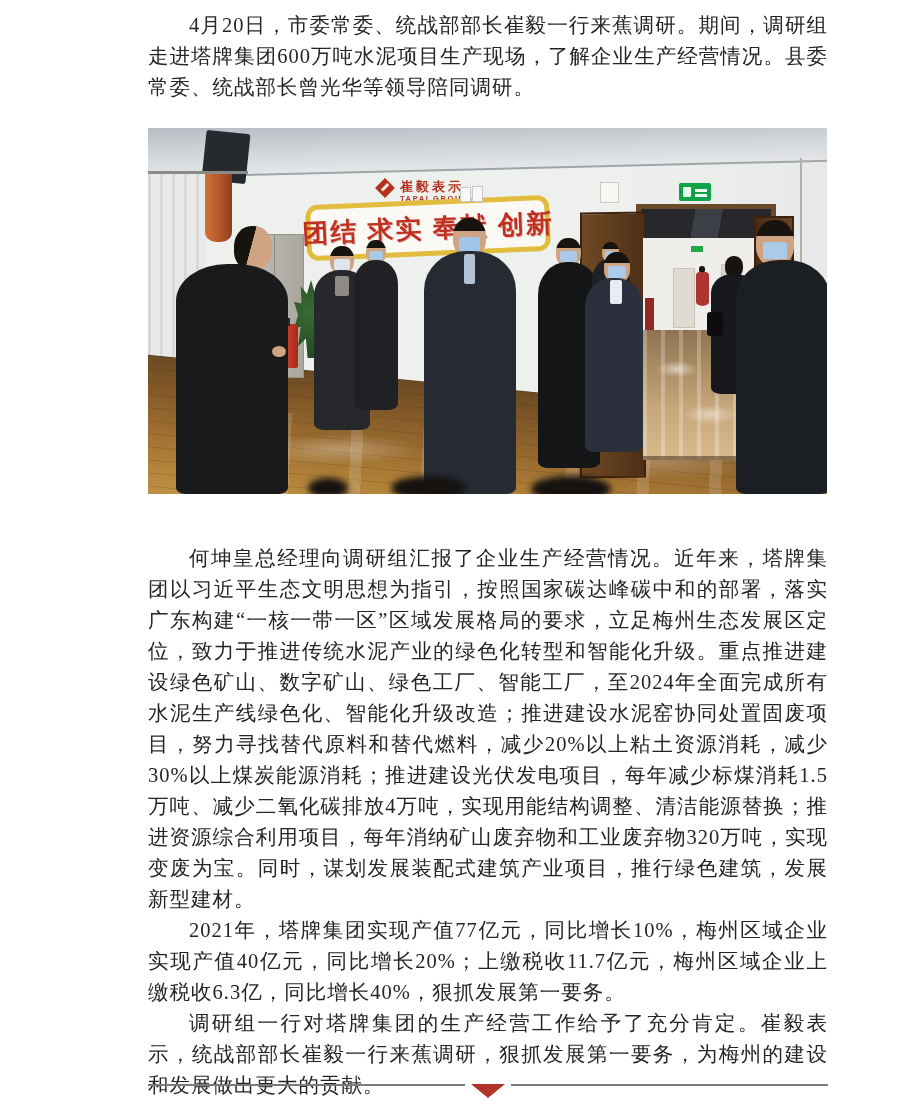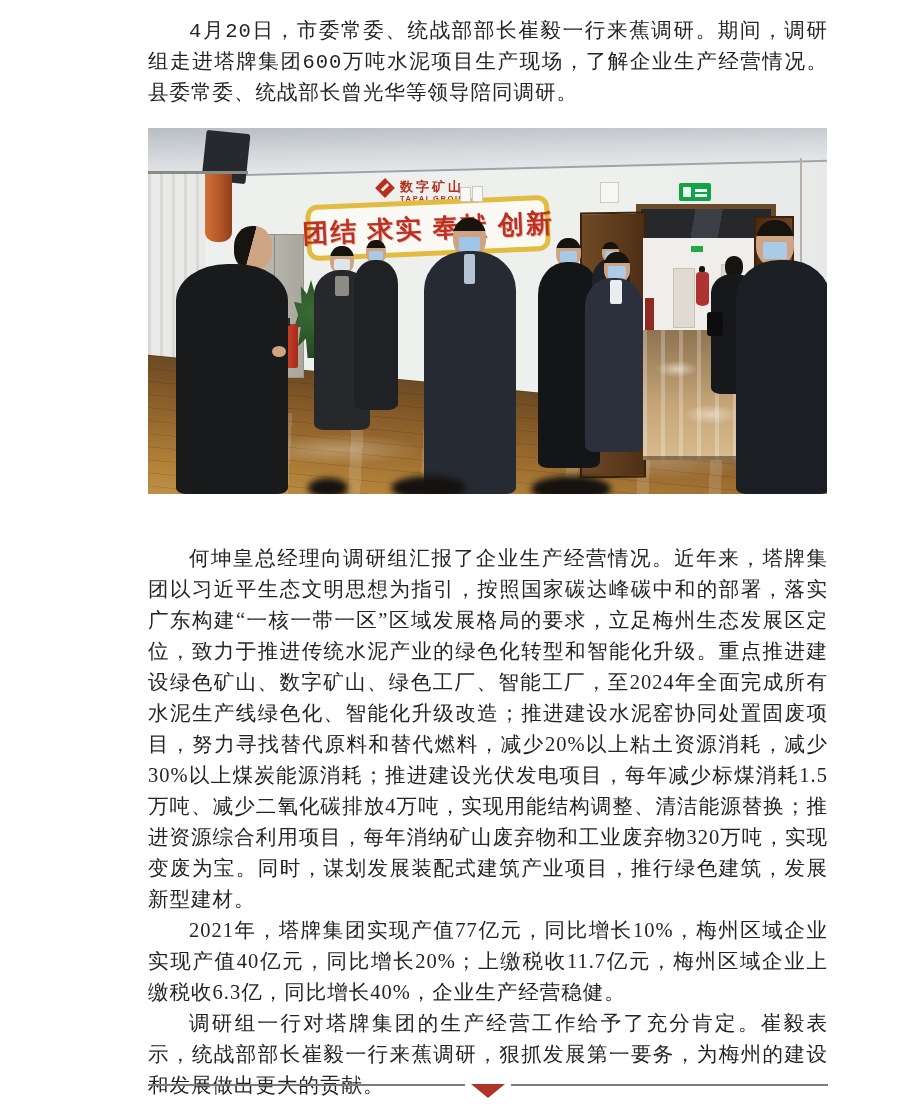--- a/index.html
+++ b/index.html
@@ -1,21 +1,21 @@
 <!DOCTYPE html>
 <html><head>
 <meta charset="utf-8">
 <style>
   html,body{margin:0;padding:0;background:#ffffff;}
   .page{position:relative;width:909px;height:1115px;background:#ffffff;overflow:hidden;
         font-family:"Liberation Serif","DejaVu Serif",serif;color:#242424;}
   .content{position:absolute;left:148px;top:0;width:680px;}
   .content p{margin:0;font-size:20.5px;line-height:31px;letter-spacing:1px;
              text-align:justify;text-indent:2em;color:#242424;}
-  .p1{padding-top:16px;font-family:Liberation Mono, monospace;}
+  .p1{padding-top:10px;}
 
   
   .photo{position:absolute;left:148px;top:128px;width:679px;height:366px;overflow:hidden;
          background:linear-gradient(to right,#eef0ee 70%,#e7e9e8);}
   .photo *{position:absolute;}
   .ceiling{left:-12px;top:-10px;width:712px;height:50px;
            background:linear-gradient(to bottom,#b6bcc2,#d8dbde 70%,#e4e6e8);
            border-bottom:2px solid #9ea4a9;transform:rotate(-1.4deg);z-index:1;}
   .floor{left:-15px;top:260px;width:712px;height:140px;transform:rotate(5.5deg);z-index:3;
          background:linear-gradient(to bottom,#6b4a24 0%,#7d5526 18%,#96682e 45%,#b08038 75%,#bf9148 100%);}
@@ -125,21 +125,21 @@
     <div class="ceiling"></div>
     <div class="speaker"></div>
     <div class="curtain-rod"></div>
     <div class="curtain-white"></div>
     <div class="curtain-orange"></div>
 
     <div class="logo">
       <div class="diamond">
           <i></i>
         </div>
-      <div class="cn">数字矿山</div>
+      <div class="cn">崔毅表示</div>
       <div class="en">TAPAI GROUP</div>
     </div>
     <div class="slogan">团结 求实 奉献 创新</div>
 
     <div class="ac-box-a"></div>
     <div class="ac-box-b"></div>
     <div class="wall-panel-a"></div>
     <div class="wall-panel-b"></div>
 
     <div class="exit-sign">
@@ -229,21 +229,21 @@
       <div class="p-body" style="position:absolute;top:40px;background:#1b1e23"></div>
     </div>
 
     <div class="blob" style="left:160px;top:350px;width:40px;height:20px"></div>
     <div class="blob" style="left:243px;top:348px;width:75px;height:24px"></div>
     <div class="blob" style="left:383px;top:348px;width:80px;height:26px"></div>
   </figure>
 
   <div class="content" style="top:543px">
     <p>何坤皇总经理向调研组汇报了企业生产经营情况。近年来，塔牌集团以习近平生态文明思想为指引，按照国家碳达峰碳中和的部署，落实广东构建“一核一带一区”区域发展格局的要求，立足梅州生态发展区定位，致力于推进传统水泥产业的绿色化转型和智能化升级。重点推进建设绿色矿山、数字矿山、绿色工厂、智能工厂，至2024年全面完成所有水泥生产线绿色化、智能化升级改造；推进建设水泥窑协同处置固废项目，努力寻找替代原料和替代燃料，减少20%以上粘土资源消耗，减少30%以上煤炭能源消耗；推进建设光伏发电项目，每年减少标煤消耗1.5万吨、减少二氧化碳排放4万吨，实现用能结构调整、清洁能源替换；推进资源综合利用项目，每年消纳矿山废弃物和工业废弃物320万吨，实现变废为宝。同时，谋划发展装配式建筑产业项目，推行绿色建筑，发展新型建材。</p>
-    <p>2021年，塔牌集团实现产值77亿元，同比增长10%，梅州区域企业实现产值40亿元，同比增长20%；上缴税收11.7亿元，梅州区域企业上缴税收6.3亿，同比增长40%，企业生产经营稳健。</p>
+    <p>2021年，塔牌集团实现产值77亿元，同比增长10%，梅州区域企业实现产值40亿元，同比增长20%；上缴税收11.7亿元，梅州区域企业上缴税收6.3亿，同比增长40%，狠抓发展第一要务。</p>
     <p>调研组一行对塔牌集团的生产经营工作给予了充分肯定。崔毅表示，统战部部长崔毅一行来蕉调研，狠抓发展第一要务，为梅州的建设和发展做出更大的贡献。</p>
   </div>
 
   <div class="footer">
     <div class="line"></div>
     <div class="tri"></div>
     <div class="line"></div>
   </div>
 
 </div>

